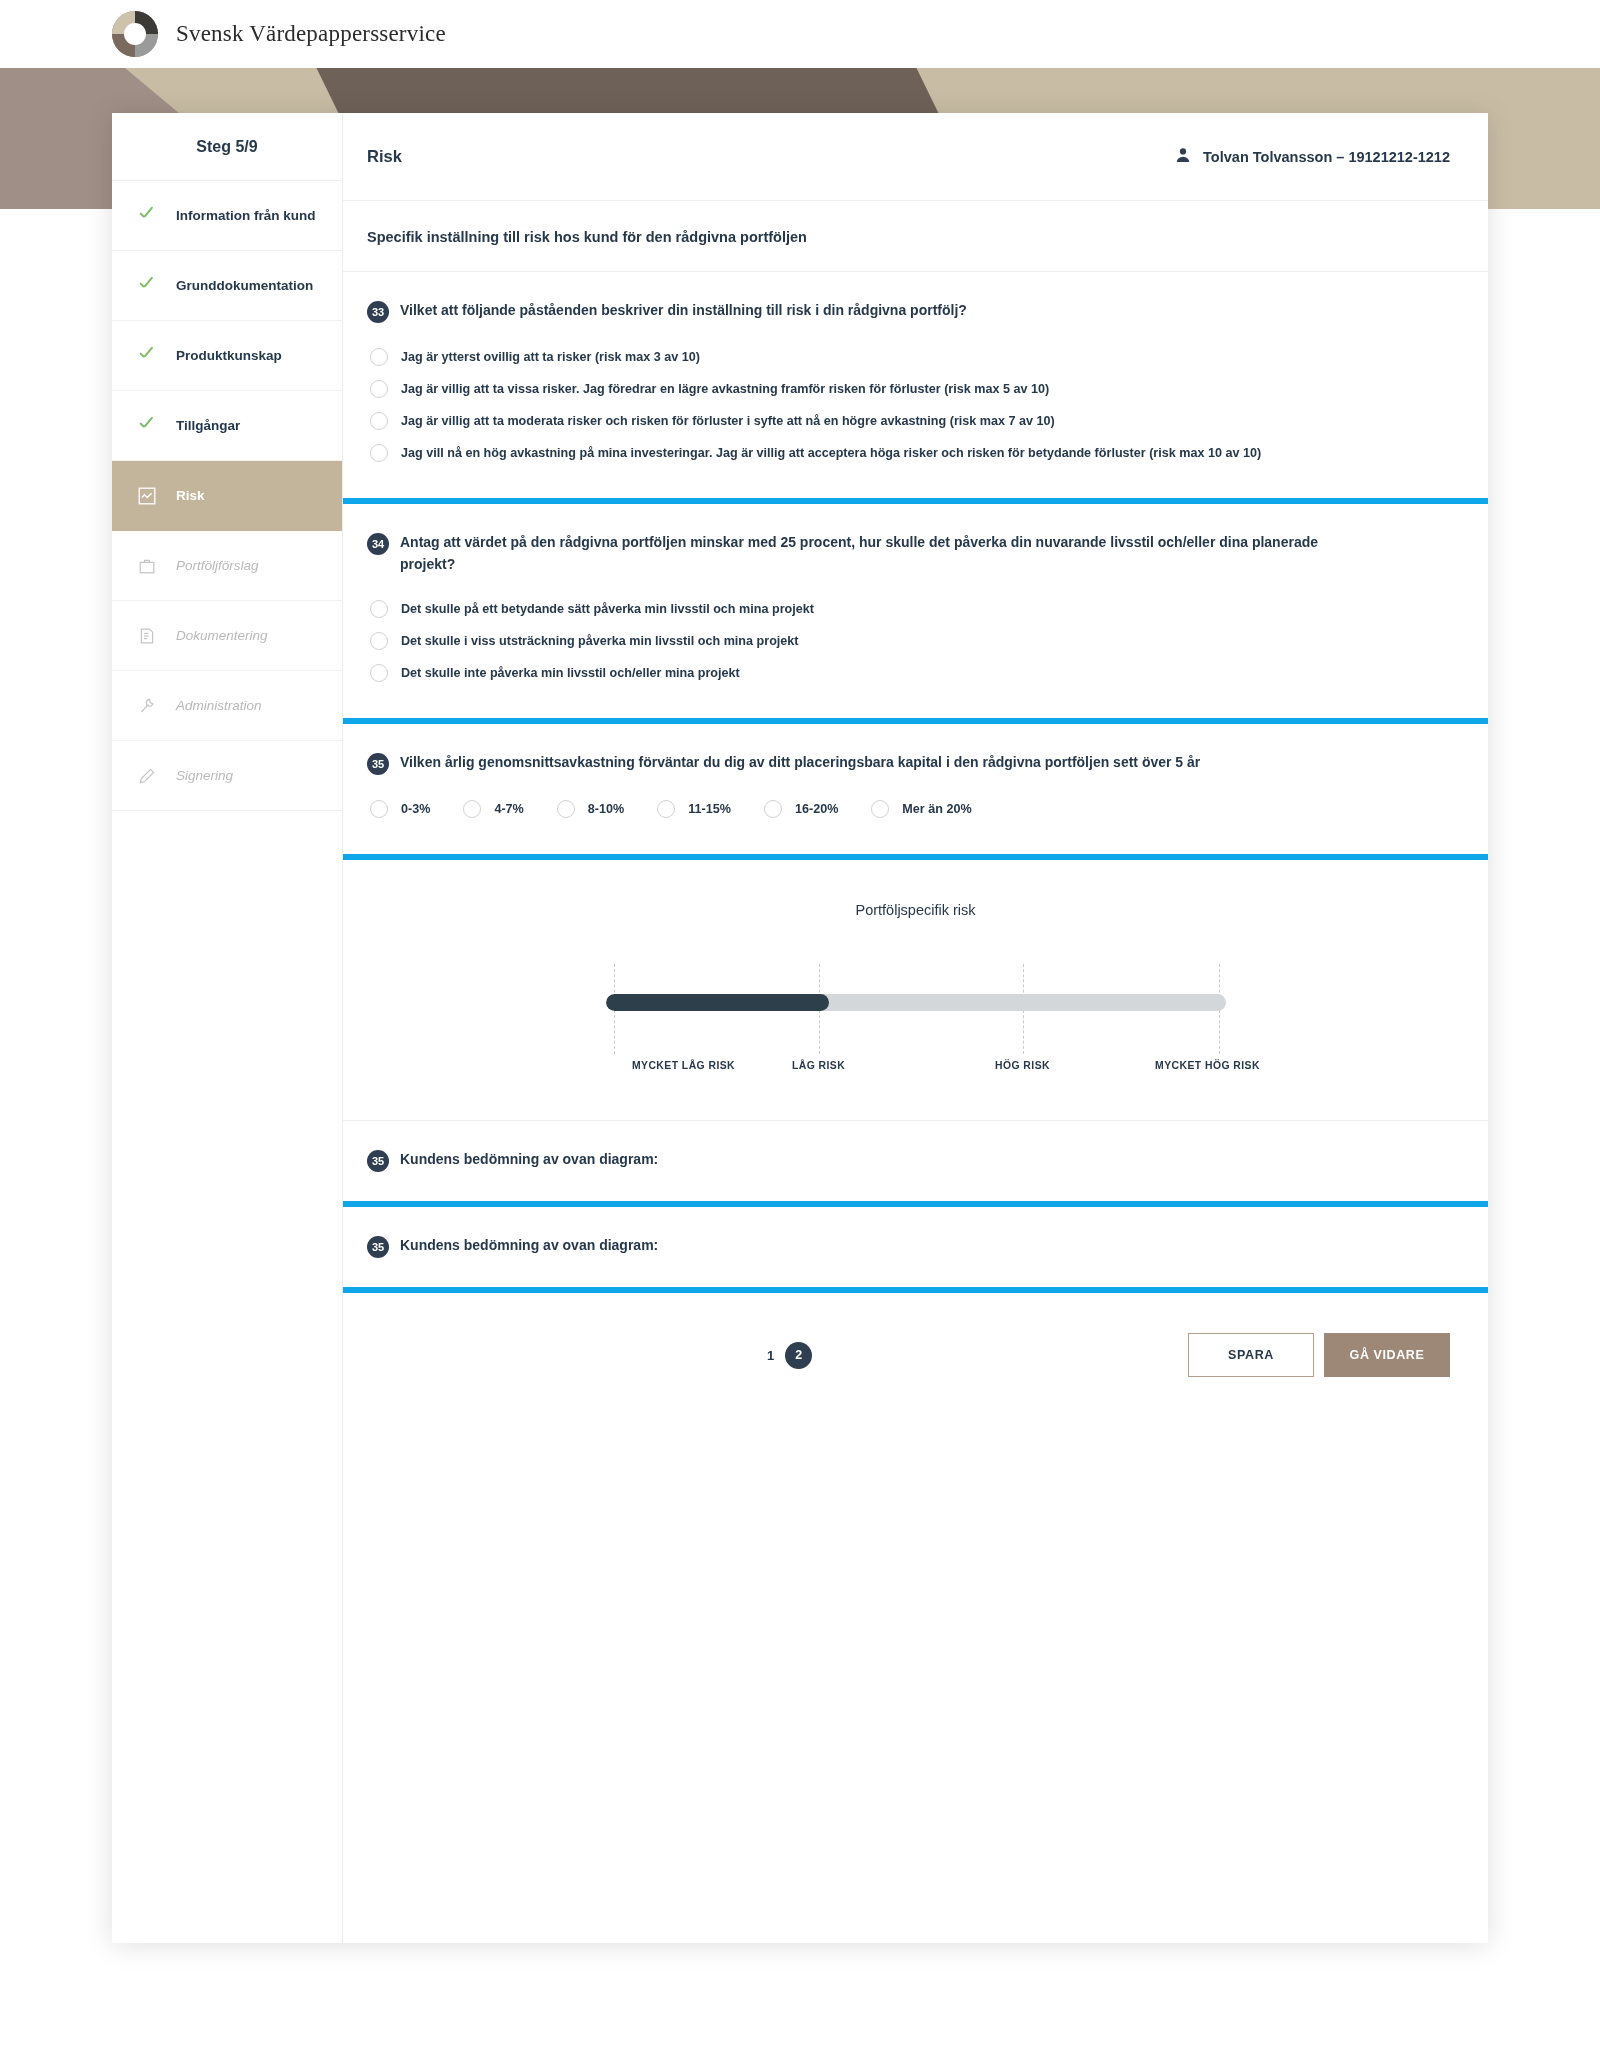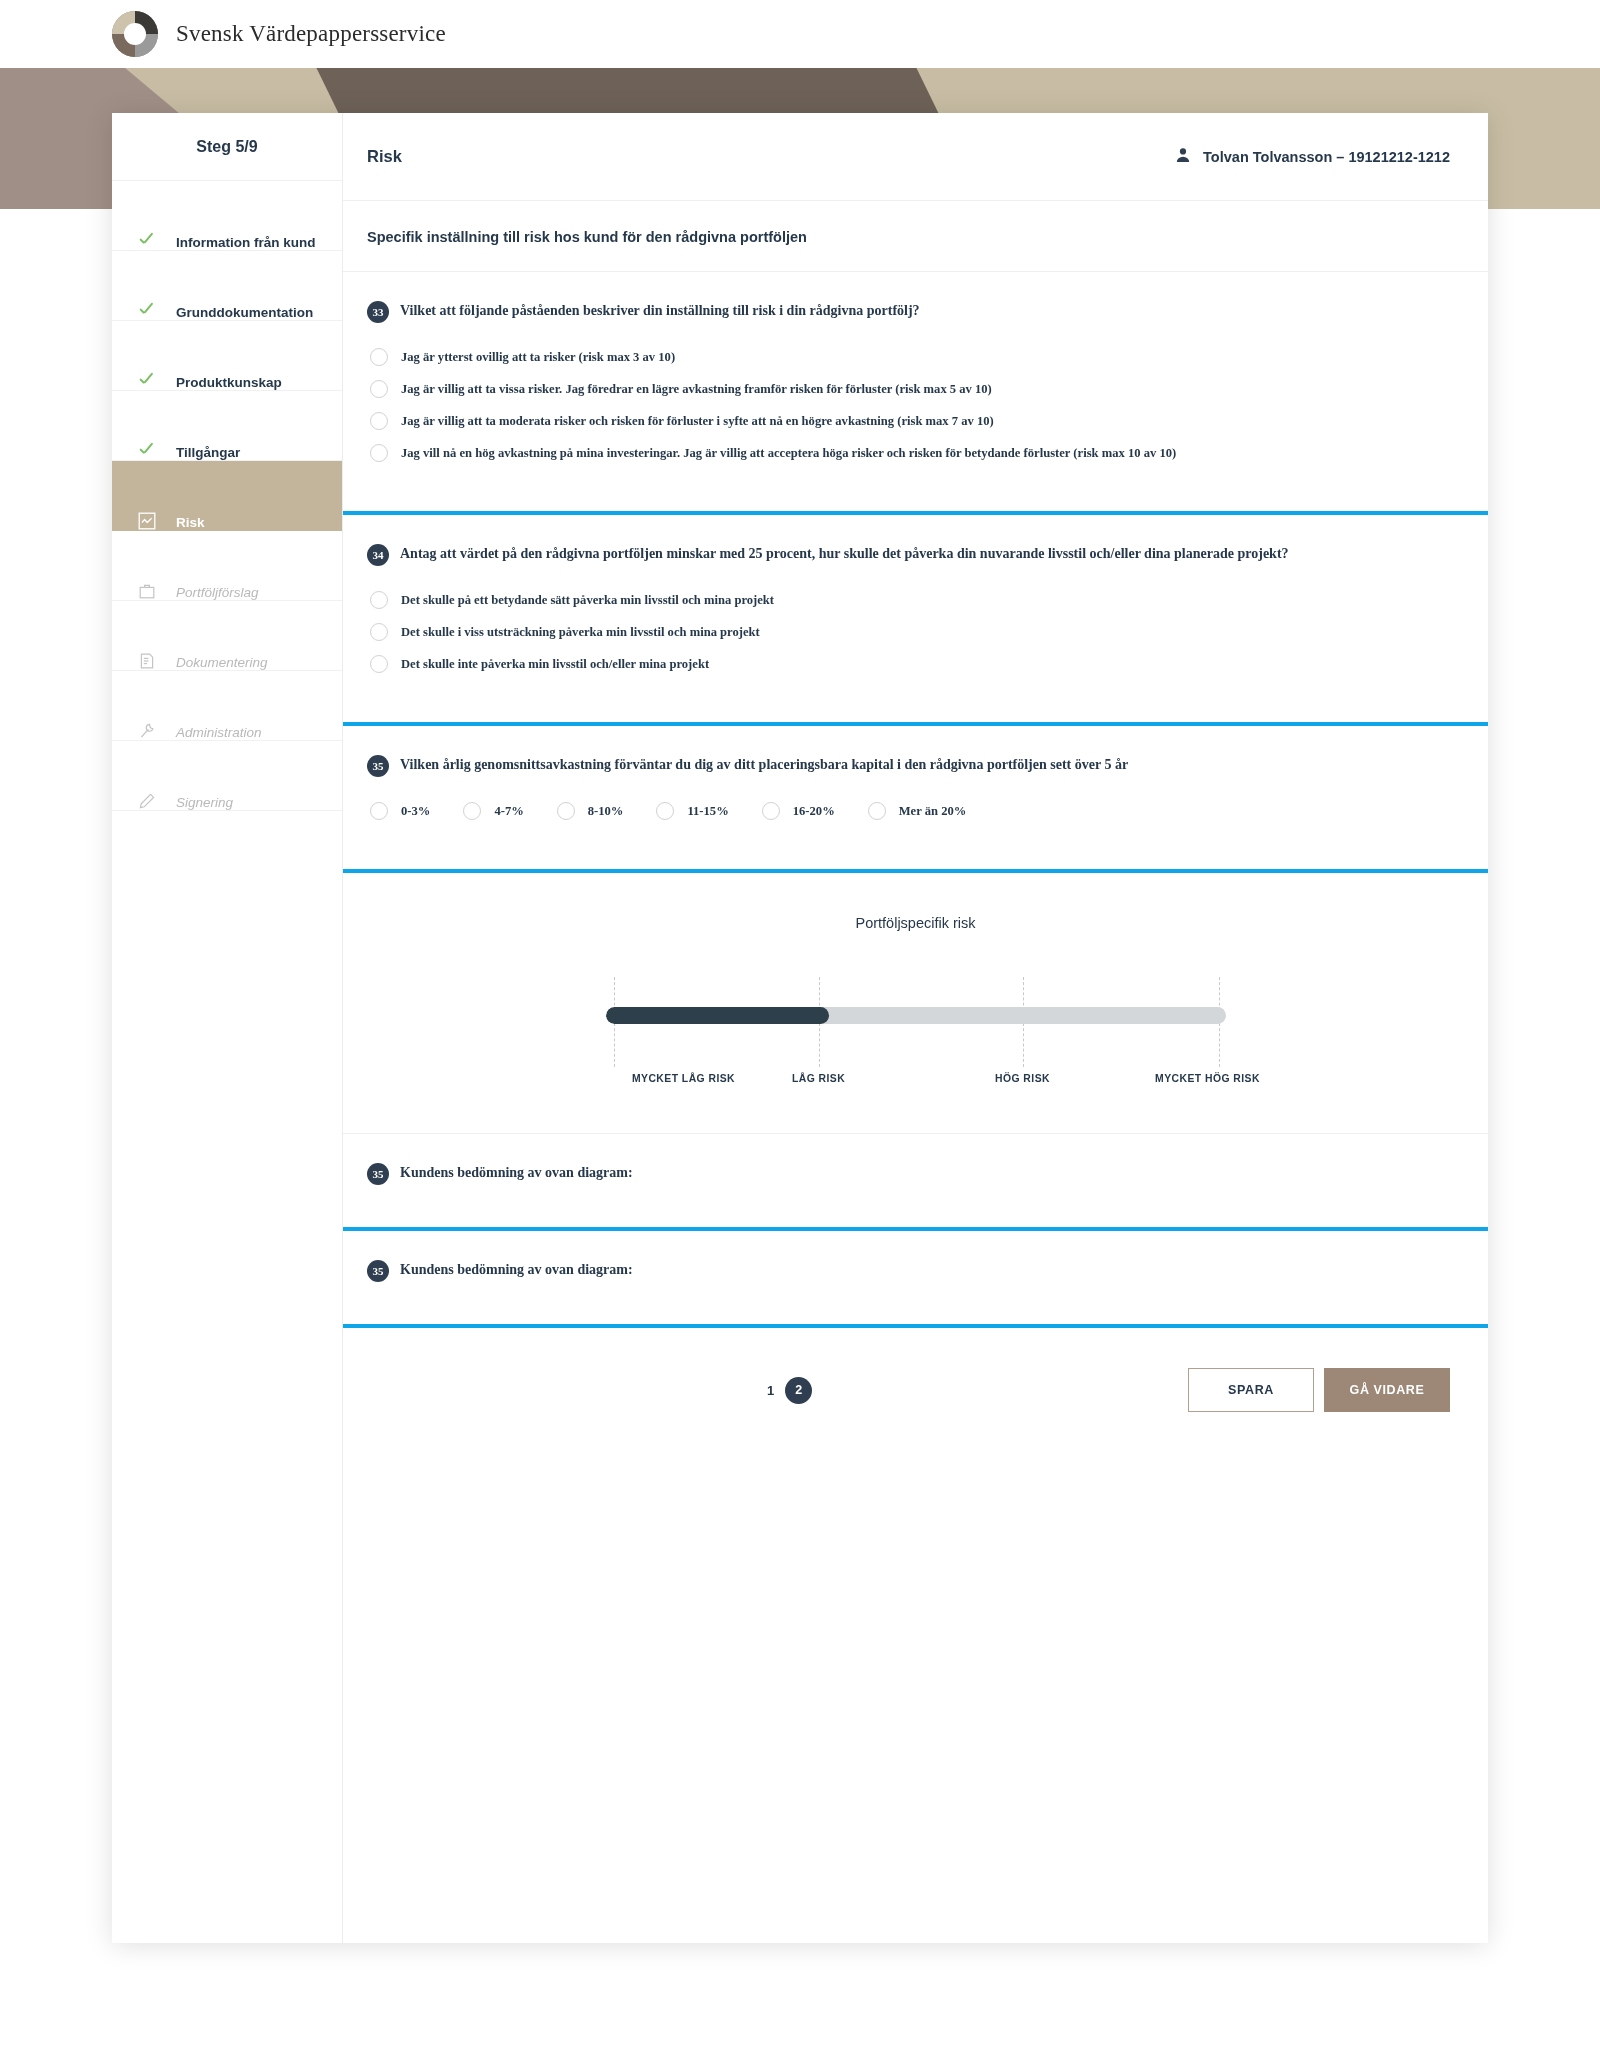--- a/index.html
+++ b/index.html
@@ -105,21 +105,21 @@
     align-items: center;
     justify-content: center;
     font-size: 16px;
     font-weight: bold;
     color: #26384b;
     border-bottom: 1px solid #efefef;
   }
   .nav-item {
     height: 70px;
     display: flex;
-    align-items: flex-end;
+    align-items: center;
     padding-left: 26px;
     border-bottom: 1px solid #f1f1f1;
     font-size: 13.5px;
     color: #26384b;
     font-weight: bold;
   }
   .nav-item .nav-icon {
     width: 26px; flex: none;
     display: flex; align-items: center; justify-content: flex-start;
   }
@@ -162,23 +162,22 @@
 
   .section-title {
     padding: 28px 24px 26px 24px;
     font-size: 14.5px;
     font-weight: bold;
     color: #26384b;
     border-bottom: 1px solid #f0f0f0;
   }
 
   .qblock {
-    padding: 28px 24px 42px 24px;
-    border-bottom: 4px solid #0ea5e9;
-    font-family: Liberation Serif, serif;
+    padding: 28px 24px 29px 24px;
+    border-bottom: 6px solid #0ea5e9;
   }
   .qhead { display:flex; align-items:flex-start; gap:11px; }
   .qnum {
     width: 22px; height: 22px; flex:none;
     border-radius: 50%;
     background: #2f3e50;
     color: #fff;
     font-size: 11px;
     font-weight: bold;
     display:flex; align-items:center; justify-content:center;

